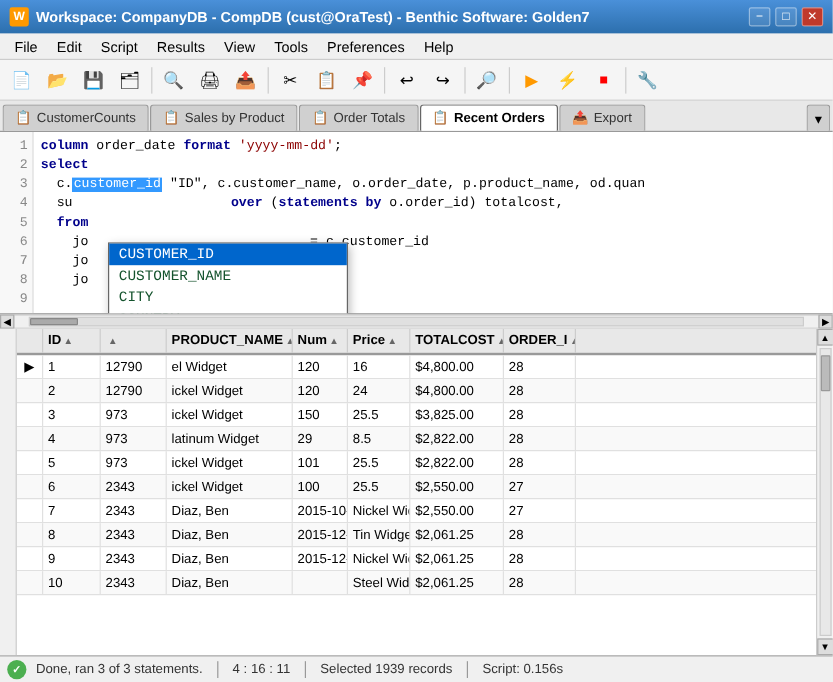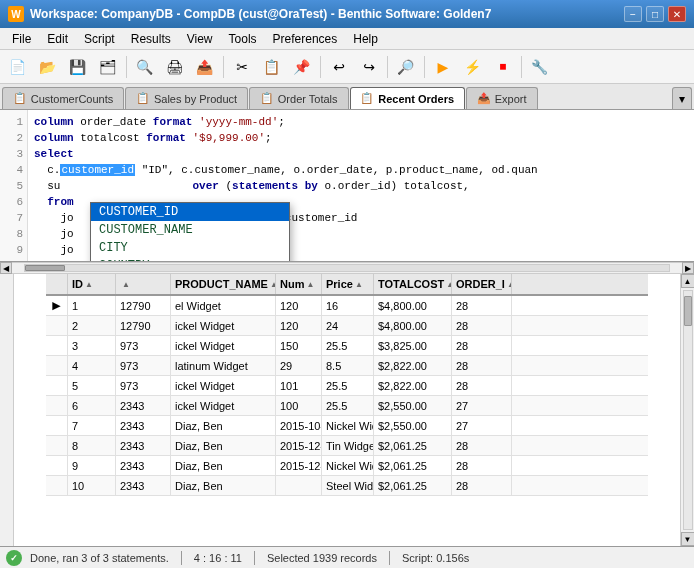--- a/index.html
+++ b/index.html
@@ -474,21 +474,20 @@
       <div class="line-num">3</div>
       <div class="line-num">4</div>
       <div class="line-num">5</div>
       <div class="line-num">6</div>
       <div class="line-num">7</div>
       <div class="line-num">8</div>
       <div class="line-num">9</div>
     </div>
     <div class="code-content">
       <div class="code-line"><span class="kw">column</span> order_date <span class="kw">format</span> <span class="str">'yyyy-mm-dd'</span>;</div>
-      <div class="code-line"><span class="kw">column</span> totalcost <span class="kw">format</span> <span class="str">'$9,999.00'</span>;</div>
       <div class="code-line"><span class="kw">select</span></div>
       <div class="code-line">  c.<span class="highlight-word">customer_id</span> "ID", c.customer_name, o.order_date, p.product_name, od.quan</div>
       <div class="code-line">  su&nbsp;&nbsp;&nbsp;&nbsp;&nbsp;&nbsp;&nbsp;&nbsp;&nbsp;&nbsp;&nbsp;&nbsp;&nbsp;&nbsp;&nbsp;&nbsp;&nbsp;&nbsp;&nbsp;&nbsp;<span class="kw">over</span> (<span class="kw">statements by</span> o.order_id) totalcost,</div>
       <div class="code-line">  <span class="kw">from</span></div>
       <div class="code-line">    jo&nbsp;&nbsp;&nbsp;&nbsp;&nbsp;&nbsp;&nbsp;&nbsp;&nbsp;&nbsp;&nbsp;&nbsp;&nbsp;&nbsp;&nbsp;&nbsp;&nbsp;&nbsp;&nbsp;&nbsp;&nbsp;&nbsp;&nbsp;&nbsp;&nbsp;&nbsp;&nbsp;&nbsp;= c.customer_id</div>
       <div class="code-line">    jo&nbsp;&nbsp;&nbsp;&nbsp;&nbsp;&nbsp;&nbsp;&nbsp;&nbsp;&nbsp;&nbsp;&nbsp;&nbsp;&nbsp;&nbsp;_id = od.order_id</div>
       <div class="code-line">    jo&nbsp;&nbsp;&nbsp;&nbsp;&nbsp;&nbsp;&nbsp;&nbsp;&nbsp;&nbsp;&nbsp;&nbsp;&nbsp;= p.product_id)</div>
     </div>
 
     <div class="autocomplete">
@@ -502,21 +501,21 @@
 
   <div class="editor-hscroll">
     <div style="width:12px; height:12px; background:#ddd; border:1px solid #aaa; display:flex; align-items:center; justify-content:center; font-size:8px; cursor:pointer;">◀</div>
     <div class="hscroll-track">
       <div class="hscroll-thumb"></div>
     </div>
     <div style="width:12px; height:12px; background:#ddd; border:1px solid #aaa; display:flex; align-items:center; justify-content:center; font-size:8px; cursor:pointer;">▶</div>
   </div>
 
   <div class="data-grid" style="flex:1; overflow:hidden;">
-    <div class="grid-wrapper" style="height:100%;gap:32px;">
+    <div class="grid-wrapper" style="height:100%;">
 
       <div class="row-indicator"></div>
 
       <div class="grid-content">
 
         <div class="grid-header">
           <div class="grid-col" style="width:22px; border-right:1px solid #ccc;"></div>
           <div class="grid-col" style="width:48px;">ID <span class="col-sort">▲</span></div>
           <div class="grid-col" style="width:55px;">
               <span class="col-sort">▲</span>

